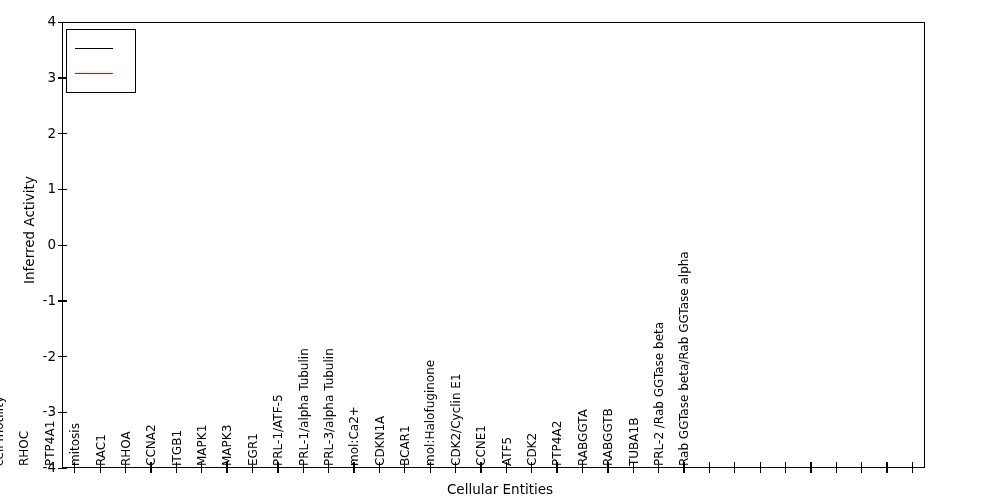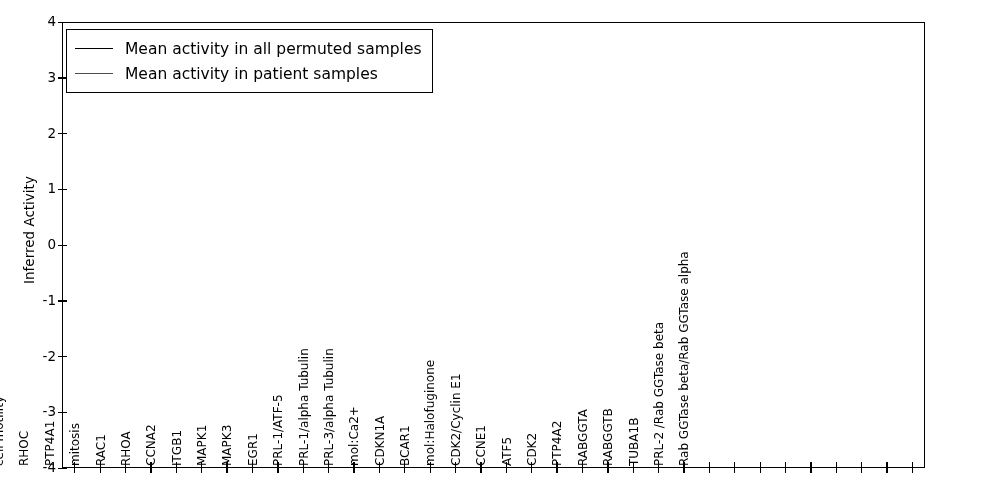--- a/index.html
+++ b/index.html
@@ -243,25 +243,24 @@
       <div class="xlabel" style="left: 739.632px; top: 0px; height: 466px; line-height: 466px;">ATF5</div>
       <div class="xlabel" style="left: 765.015px; top: 0px; height: 466px; line-height: 466px;">CDK2</div>
       <div class="xlabel" style="left: 790.397px; top: 0px; height: 466px; line-height: 466px;">PTP4A2</div>
       <div class="xlabel" style="left: 815.779px; top: 0px; height: 466px; line-height: 466px;">RABGGTA</div>
       <div class="xlabel" style="left: 841.162px; top: 0px; height: 466px; line-height: 466px;">RABGGTB</div>
       <div class="xlabel" style="left: 866.544px; top: 0px; height: 466px; line-height: 466px;">TUBA1B</div>
       <div class="xlabel" style="left: 891.926px; top: 0px; height: 466px; line-height: 466px;">PRL-2 /Rab GGTase beta</div>
       <div class="xlabel" style="left: 917.309px; top: 0px; height: 466px; line-height: 466px;">Rab GGTase beta/Rab GGTase alpha</div>
     </div>
 
+  <div class="xaxis-title">Cellular Entities</div>
 
   <div class="legend">
     <div class="legend-row">
       <span class="legend-swatch" id="sw0" style="border-top-color: rgb(0, 0, 0);"></span>
-      <span class="legend-text">Mean activity in all permuted samples</span>
     </div>
     <div class="legend-row">
       <span class="legend-swatch" id="sw1" style="border-top-color: rgb(255, 0, 0);"></span>
-      <span class="legend-text">Mean activity in patient samples</span>
     </div>
   </div>
 
 </div>
 
 </body></html>

